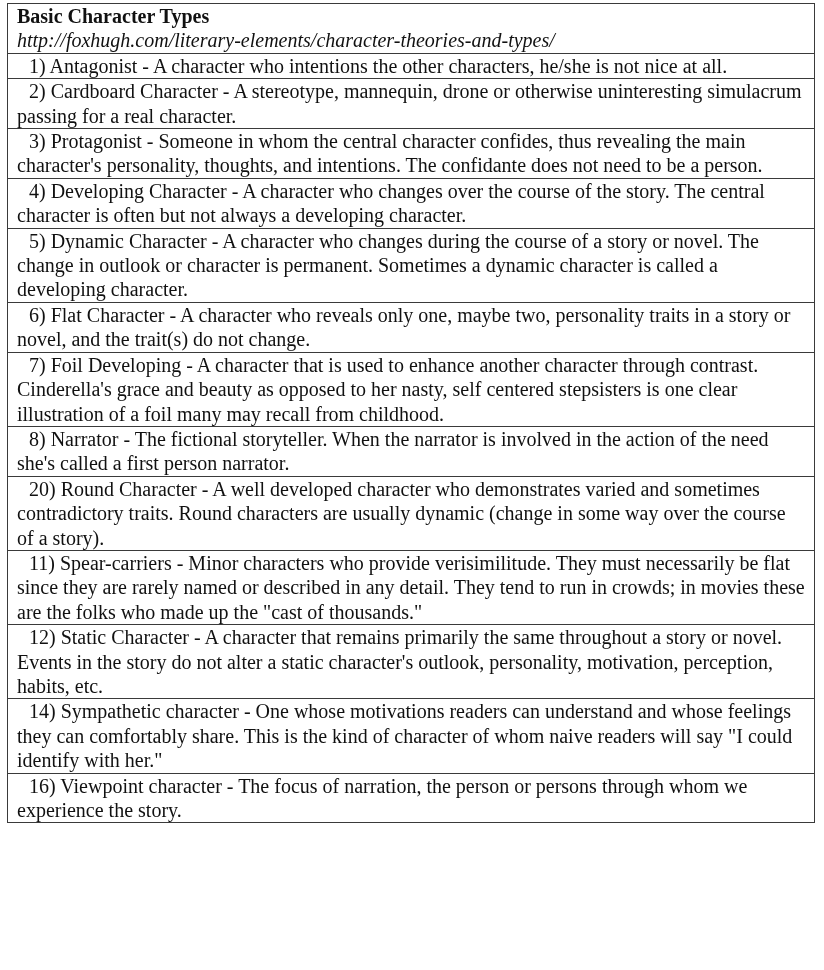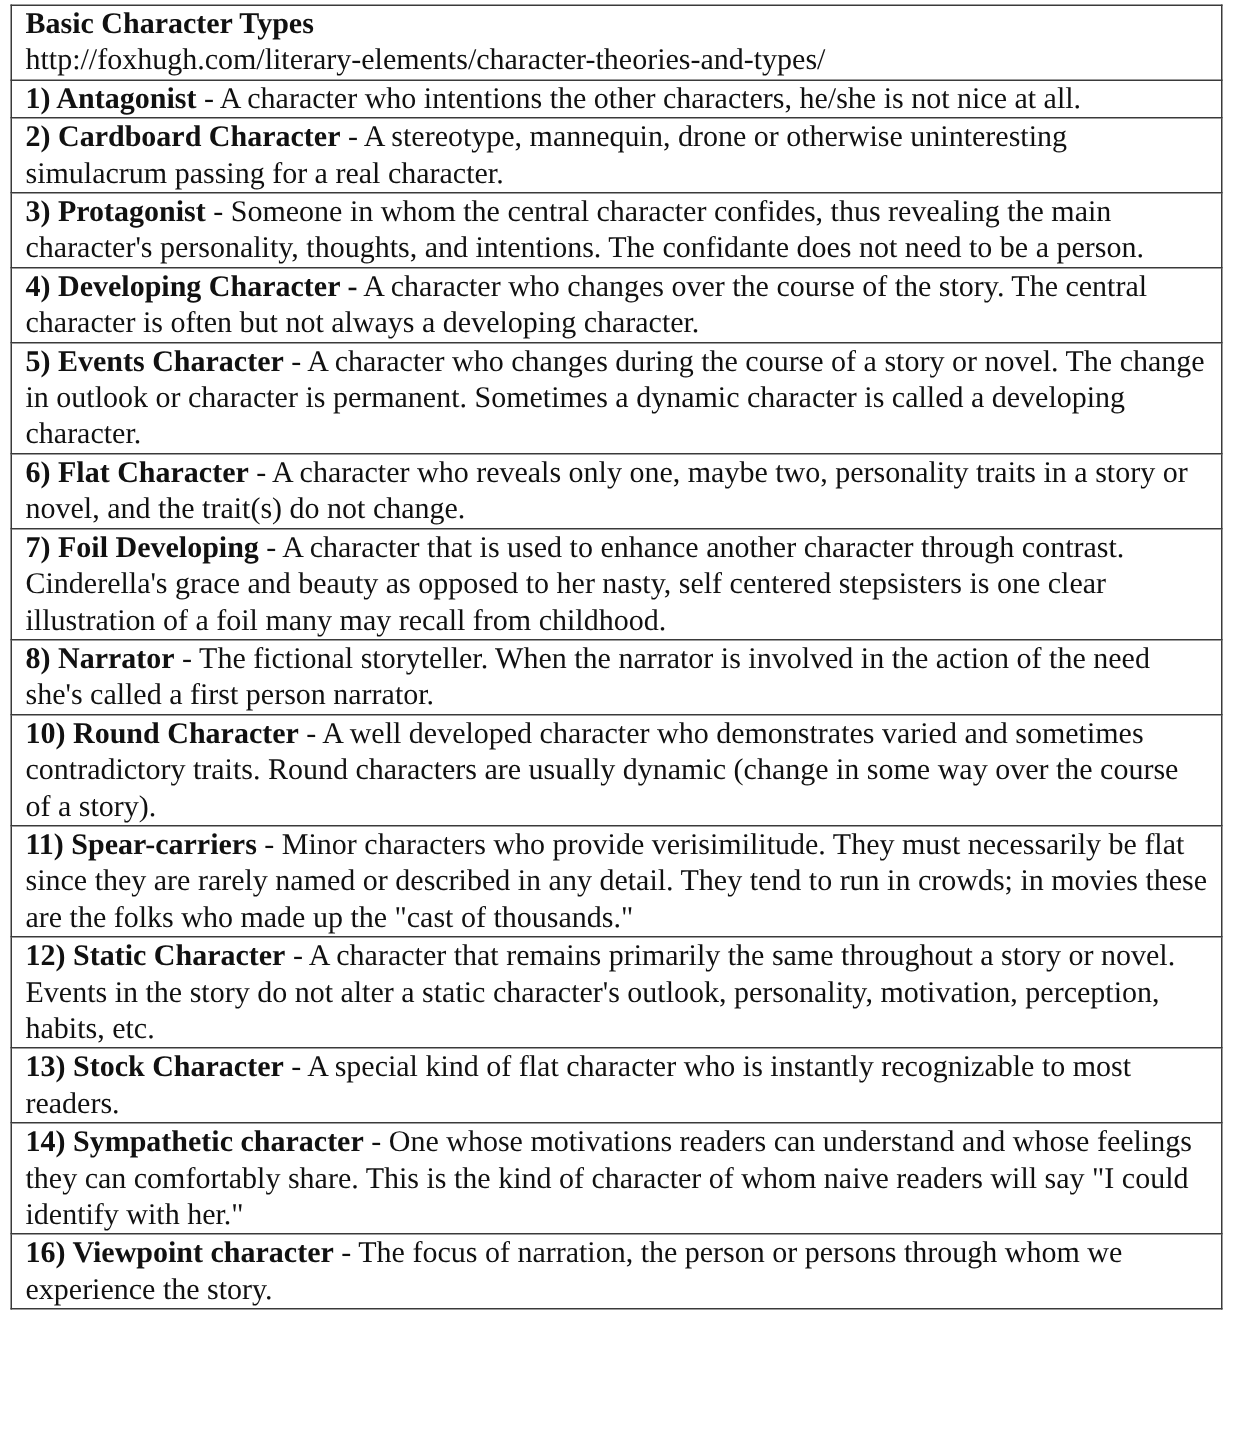--- a/index.html
+++ b/index.html
@@ -33,23 +33,25 @@
       text-align: left;
       padding-top: 0px !important;
       padding-bottom: 0px !important;
     }
     .title-cell .title {
       font-weight: bold;
       display: block;
     }
     .title-cell .url {
       display: block;
+      font-style: italic;
     }
     .term {
-      font-weight: bold;
+      font-weight: normal;
+      margin-left: 12px;
     }
   </style>
 </head>
 <body>
 
 <table class="doc-table">
   <tbody id="table-body">
     <tr>
       <td class="title-cell">
         <span class="title">Basic Character Types</span>
@@ -62,42 +64,39 @@
       <tr>
         <td><span class="term"><span>2)</span> <span>Cardboard Character</span></span><span style="white-space: pre;"> - </span><span>A stereotype, mannequin, drone or otherwise uninteresting simulacrum passing for a real character.</span></td>
       </tr>
       <tr>
         <td><span class="term"><span>3)</span> <span>Protagonist</span></span><span style="white-space: pre;"> - </span><span>Someone in whom the central character confides, thus revealing the main character's personality, thoughts, and intentions. The confidante does not need to be a person.</span></td>
       </tr>
       <tr>
         <td><span class="term"><span>4)</span> <span>Developing Character -</span></span><span style="white-space: pre;"> </span><span>A character who changes over the course of the story. The central character is often but not always a developing character.</span></td>
       </tr>
       <tr>
-        <td><span class="term"><span>5)</span> <span>Events Character</span></span><span style="white-space: pre;"> - </span><span>A character who changes during the course of a story or novel. The change in outlook or character is permanent. Sometimes a dynamic character is called a developing character.</span></td>
+        <td><span class="term"><span>5)</span> <span>Dynamic Character</span></span><span style="white-space: pre;"> - </span><span>A character who changes during the course of a story or novel. The change in outlook or character is permanent. Sometimes a dynamic character is called a developing character.</span></td>
       </tr>
       <tr>
         <td><span class="term"><span>6)</span> <span>Flat Character</span></span><span style="white-space: pre;"> - </span><span>A character who reveals only one, maybe two, personality traits in a story or novel, and the trait(s) do not change.</span></td>
       </tr>
       <tr>
         <td><span class="term"><span>7)</span> <span>Foil Developing</span></span><span style="white-space: pre;"> - </span><span>A character that is used to enhance another character through contrast. Cinderella's grace and beauty as opposed to her nasty, self centered stepsisters is one clear illustration of a foil many may recall from childhood.</span></td>
       </tr>
       <tr>
         <td><span class="term"><span>8)</span> <span>Narrator</span></span><span style="white-space: pre;"> - </span><span>The fictional storyteller. When the narrator is involved in the action of the need she's called a first person narrator.</span></td>
       </tr>
       <tr>
-        <td><span class="term"><span>10)</span> <span>Round Character</span></span><span style="white-space: pre;"> - </span><span>A well developed character who demonstrates varied and sometimes contradictory traits. Round characters are usually dynamic (change in some way over the course of a story).</span></td>
+        <td><span class="term"><span>20)</span> <span>Round Character</span></span><span style="white-space: pre;"> - </span><span>A well developed character who demonstrates varied and sometimes contradictory traits. Round characters are usually dynamic (change in some way over the course of a story).</span></td>
       </tr>
       <tr>
         <td><span class="term"><span>11)</span> <span>Spear-carriers</span></span><span style="white-space: pre;"> - </span><span>Minor characters who provide verisimilitude. They must necessarily be flat since they are rarely named or described in any detail. They tend to run in crowds; in movies these are the folks who made up the "cast of thousands."</span></td>
       </tr>
       <tr>
         <td><span class="term"><span>12)</span> <span>Static Character</span></span><span style="white-space: pre;"> - </span><span>A character that remains primarily the same throughout a story or novel. Events in the story do not alter a static character's outlook, personality, motivation, perception, habits, etc.</span></td>
-      </tr>
-      <tr>
-        <td><span class="term"><span>13)</span> <span>Stock Character</span></span><span style="white-space: pre;"> - </span><span>A special kind of flat character who is instantly recognizable to most readers.</span></td>
       </tr>
       <tr>
         <td><span class="term"><span>14)</span> <span>Sympathetic character</span></span><span style="white-space: pre;"> - </span><span>One whose motivations readers can understand and whose feelings they can comfortably share. This is the kind of character of whom naive readers will say "I could identify with her."</span></td>
       </tr>
       <tr>
         <td><span class="term"><span>16)</span> <span>Viewpoint character</span></span><span style="white-space: pre;"> - </span><span>The focus of narration, the person or persons through whom we experience the story.</span></td>
       </tr>
     </tbody>
 </table>
 

